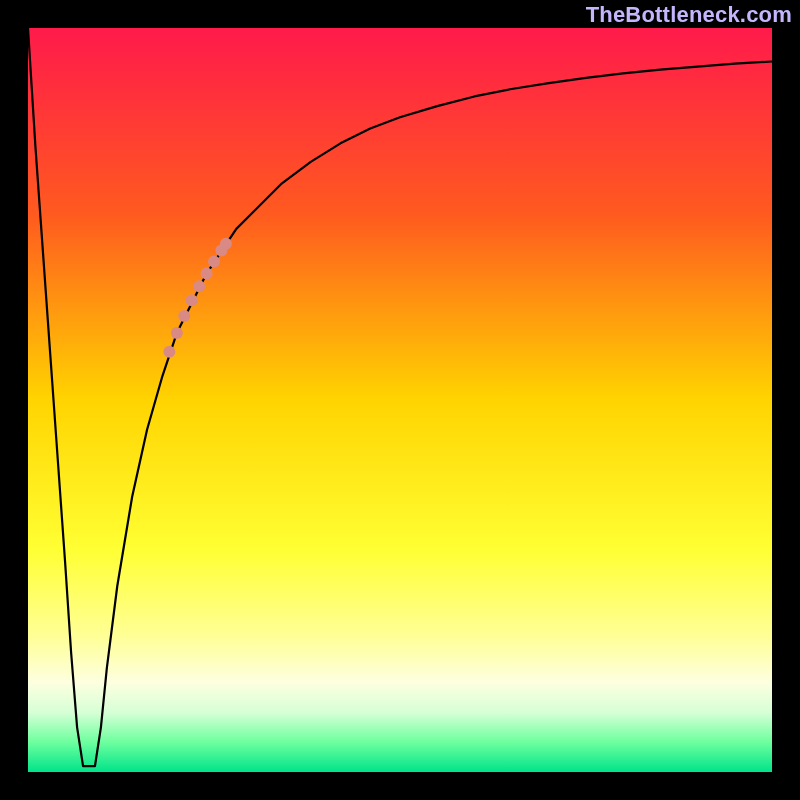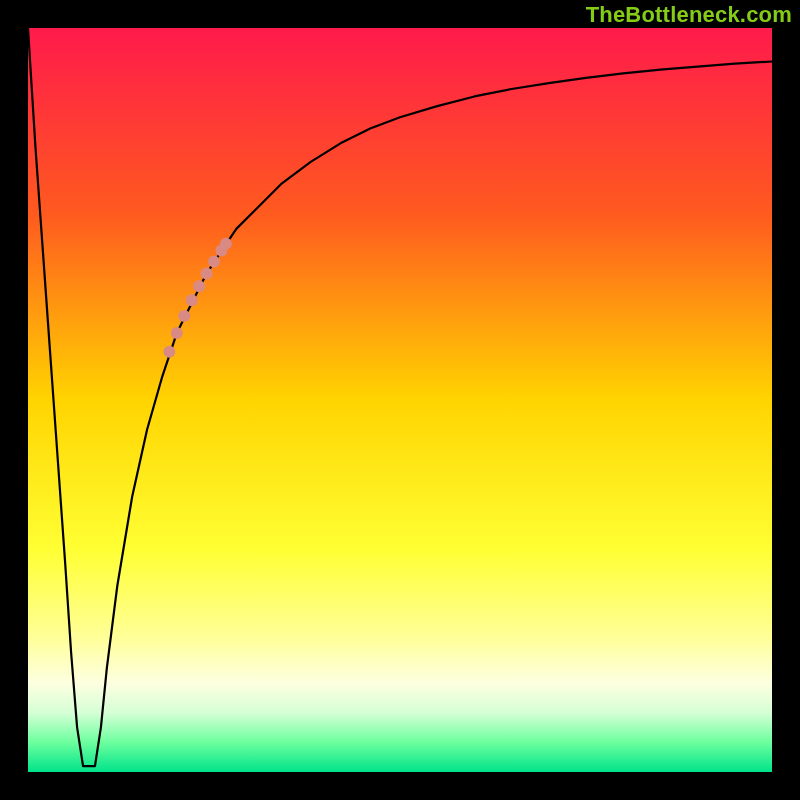--- a/index.html
+++ b/index.html
@@ -14,21 +14,21 @@
   .frame {
     position: relative;
     width: 800px;
     height: 800px;
     background: #000;
   }
   .watermark {
     position: absolute;
     top: 2px;
     right: 8px;
-    color: #84cc16;
+    color: #c4b5fd;
     font-size: 22px;
     font-weight: 600;
     letter-spacing: 0.2px;
     z-index: 5;
     user-select: none;
   }
   .plot {
     position: absolute;
     left: 28px;
     top: 28px;

